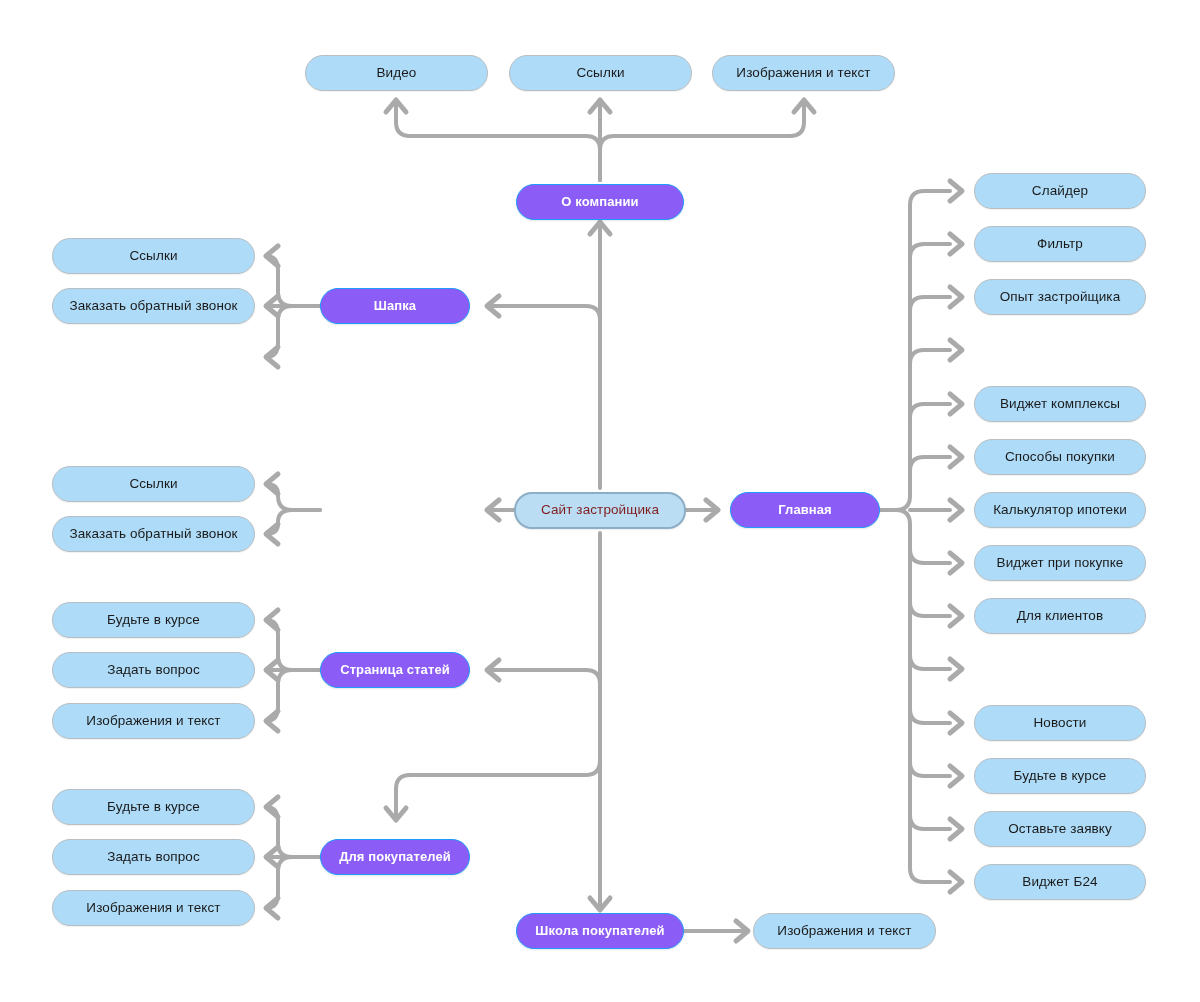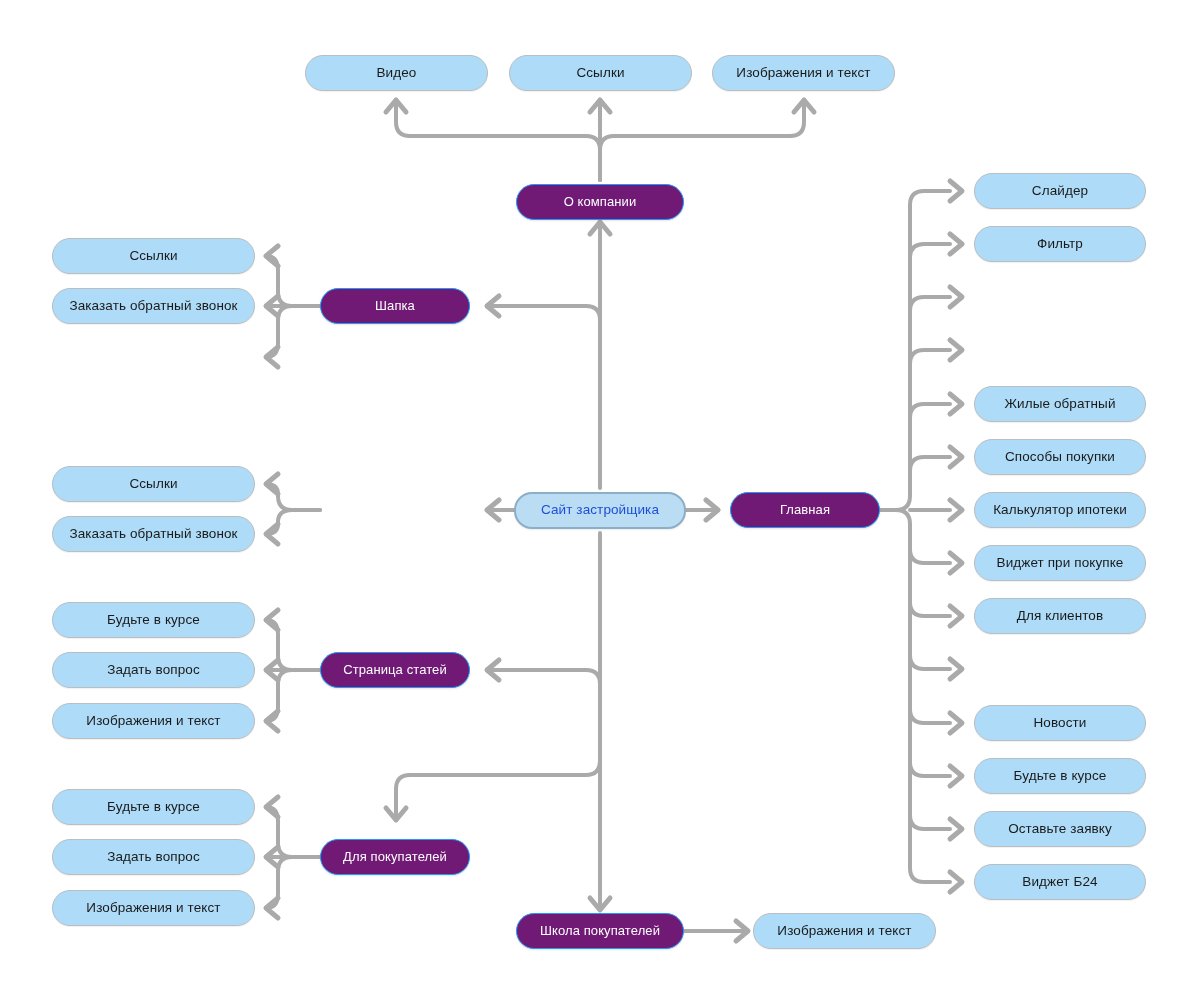--- a/index.html
+++ b/index.html
@@ -10,23 +10,23 @@
   }
   #diagram-root{position:relative;width:1200px;height:1002px;background:#ffffff;padding-left:44px;}
   svg.canvas{position:absolute;top:0;left:0;width:1200px;height:1002px;}
   .edge{fill:none;stroke:#AAAAAA;stroke-width:4;stroke-linecap:round;stroke-linejoin:round;}
   .arrowhead{fill:none;stroke:#AAAAAA;stroke-width:5;stroke-linecap:round;stroke-linejoin:round;}
   .node{position:absolute;box-sizing:border-box;display:flex;align-items:center;
         justify-content:center;text-align:center;border-radius:18px;
         font-size:13.5px;line-height:1.2;letter-spacing:.1px;}
   .node.leaf{background:#AEDCF8;border:1px solid #B8BEC2;color:#1A1A1A;
         box-shadow:0 1px 1px rgba(0,0,0,.06);}
-  .node.primary{background:#701a75;border:1px solid #1E9BFB;color:#ffffff;font-weight:normal;
+  .node.primary{background:#8b5cf6;border:1px solid #1E9BFB;color:#ffffff;font-weight:bold;
         font-size:13px;box-shadow:0 1px 2px rgba(0,0,0,.10);}
-  .node.root{background:#BBDDF4;border:2px solid #8CAEC6;color:#1d4ed8;
+  .node.root{background:#BBDDF4;border:2px solid #8CAEC6;color:#7f1d1d;
         box-shadow:0 1px 2px rgba(0,0,0,.08);}
 </style>
 </head>
 <body>
 
 <div id="diagram-root">
 
   <svg class="canvas" viewBox="0 0 1200 1002">
 
     <path class="edge" d="M600,488 L600,222"></path>
@@ -167,21 +167,22 @@
   <div class="node leaf" style="left:52px;top:839px;width:203px;height:36px;">Задать вопрос</div>
   <div class="node leaf" style="left:52px;top:890px;width:203px;height:36px;">Изображения и текст</div>
 
   <div class="node primary" style="left:320px;top:839px;width:150px;height:36px;">Для покупателей</div>
 
   <div class="node primary" style="left:516px;top:913px;width:168px;height:36px;">Школа покупателей</div>
   <div class="node leaf" style="left:753px;top:913px;width:183px;height:36px;">Изображения и текст</div>
 
   <div class="node leaf" style="left:974px;top:173px;width:172px;height:36px;">Слайдер</div>
   <div class="node leaf" style="left:974px;top:226px;width:172px;height:36px;">Фильтр</div>
-  <div class="node leaf" style="left:974px;top:386px;width:172px;height:36px;">Жилые обратный</div>
+  <div class="node leaf" style="left:974px;top:279px;width:172px;height:36px;">Опыт застройщика</div>
+  <div class="node leaf" style="left:974px;top:386px;width:172px;height:36px;">Виджет комплексы</div>
   <div class="node leaf" style="left:974px;top:439px;width:172px;height:36px;">Способы покупки</div>
   <div class="node leaf" style="left:974px;top:492px;width:172px;height:36px;">Калькулятор ипотеки</div>
   <div class="node leaf" style="left:974px;top:545px;width:172px;height:36px;">Виджет при покупке</div>
   <div class="node leaf" style="left:974px;top:598px;width:172px;height:36px;">Для клиентов</div>
   <div class="node leaf" style="left:974px;top:705px;width:172px;height:36px;">Новости</div>
   <div class="node leaf" style="left:974px;top:758px;width:172px;height:36px;">Будьте в курсе</div>
   <div class="node leaf" style="left:974px;top:811px;width:172px;height:36px;">Оставьте заявку</div>
   <div class="node leaf" style="left:974px;top:864px;width:172px;height:36px;">Виджет Б24</div>
 
 </div>

